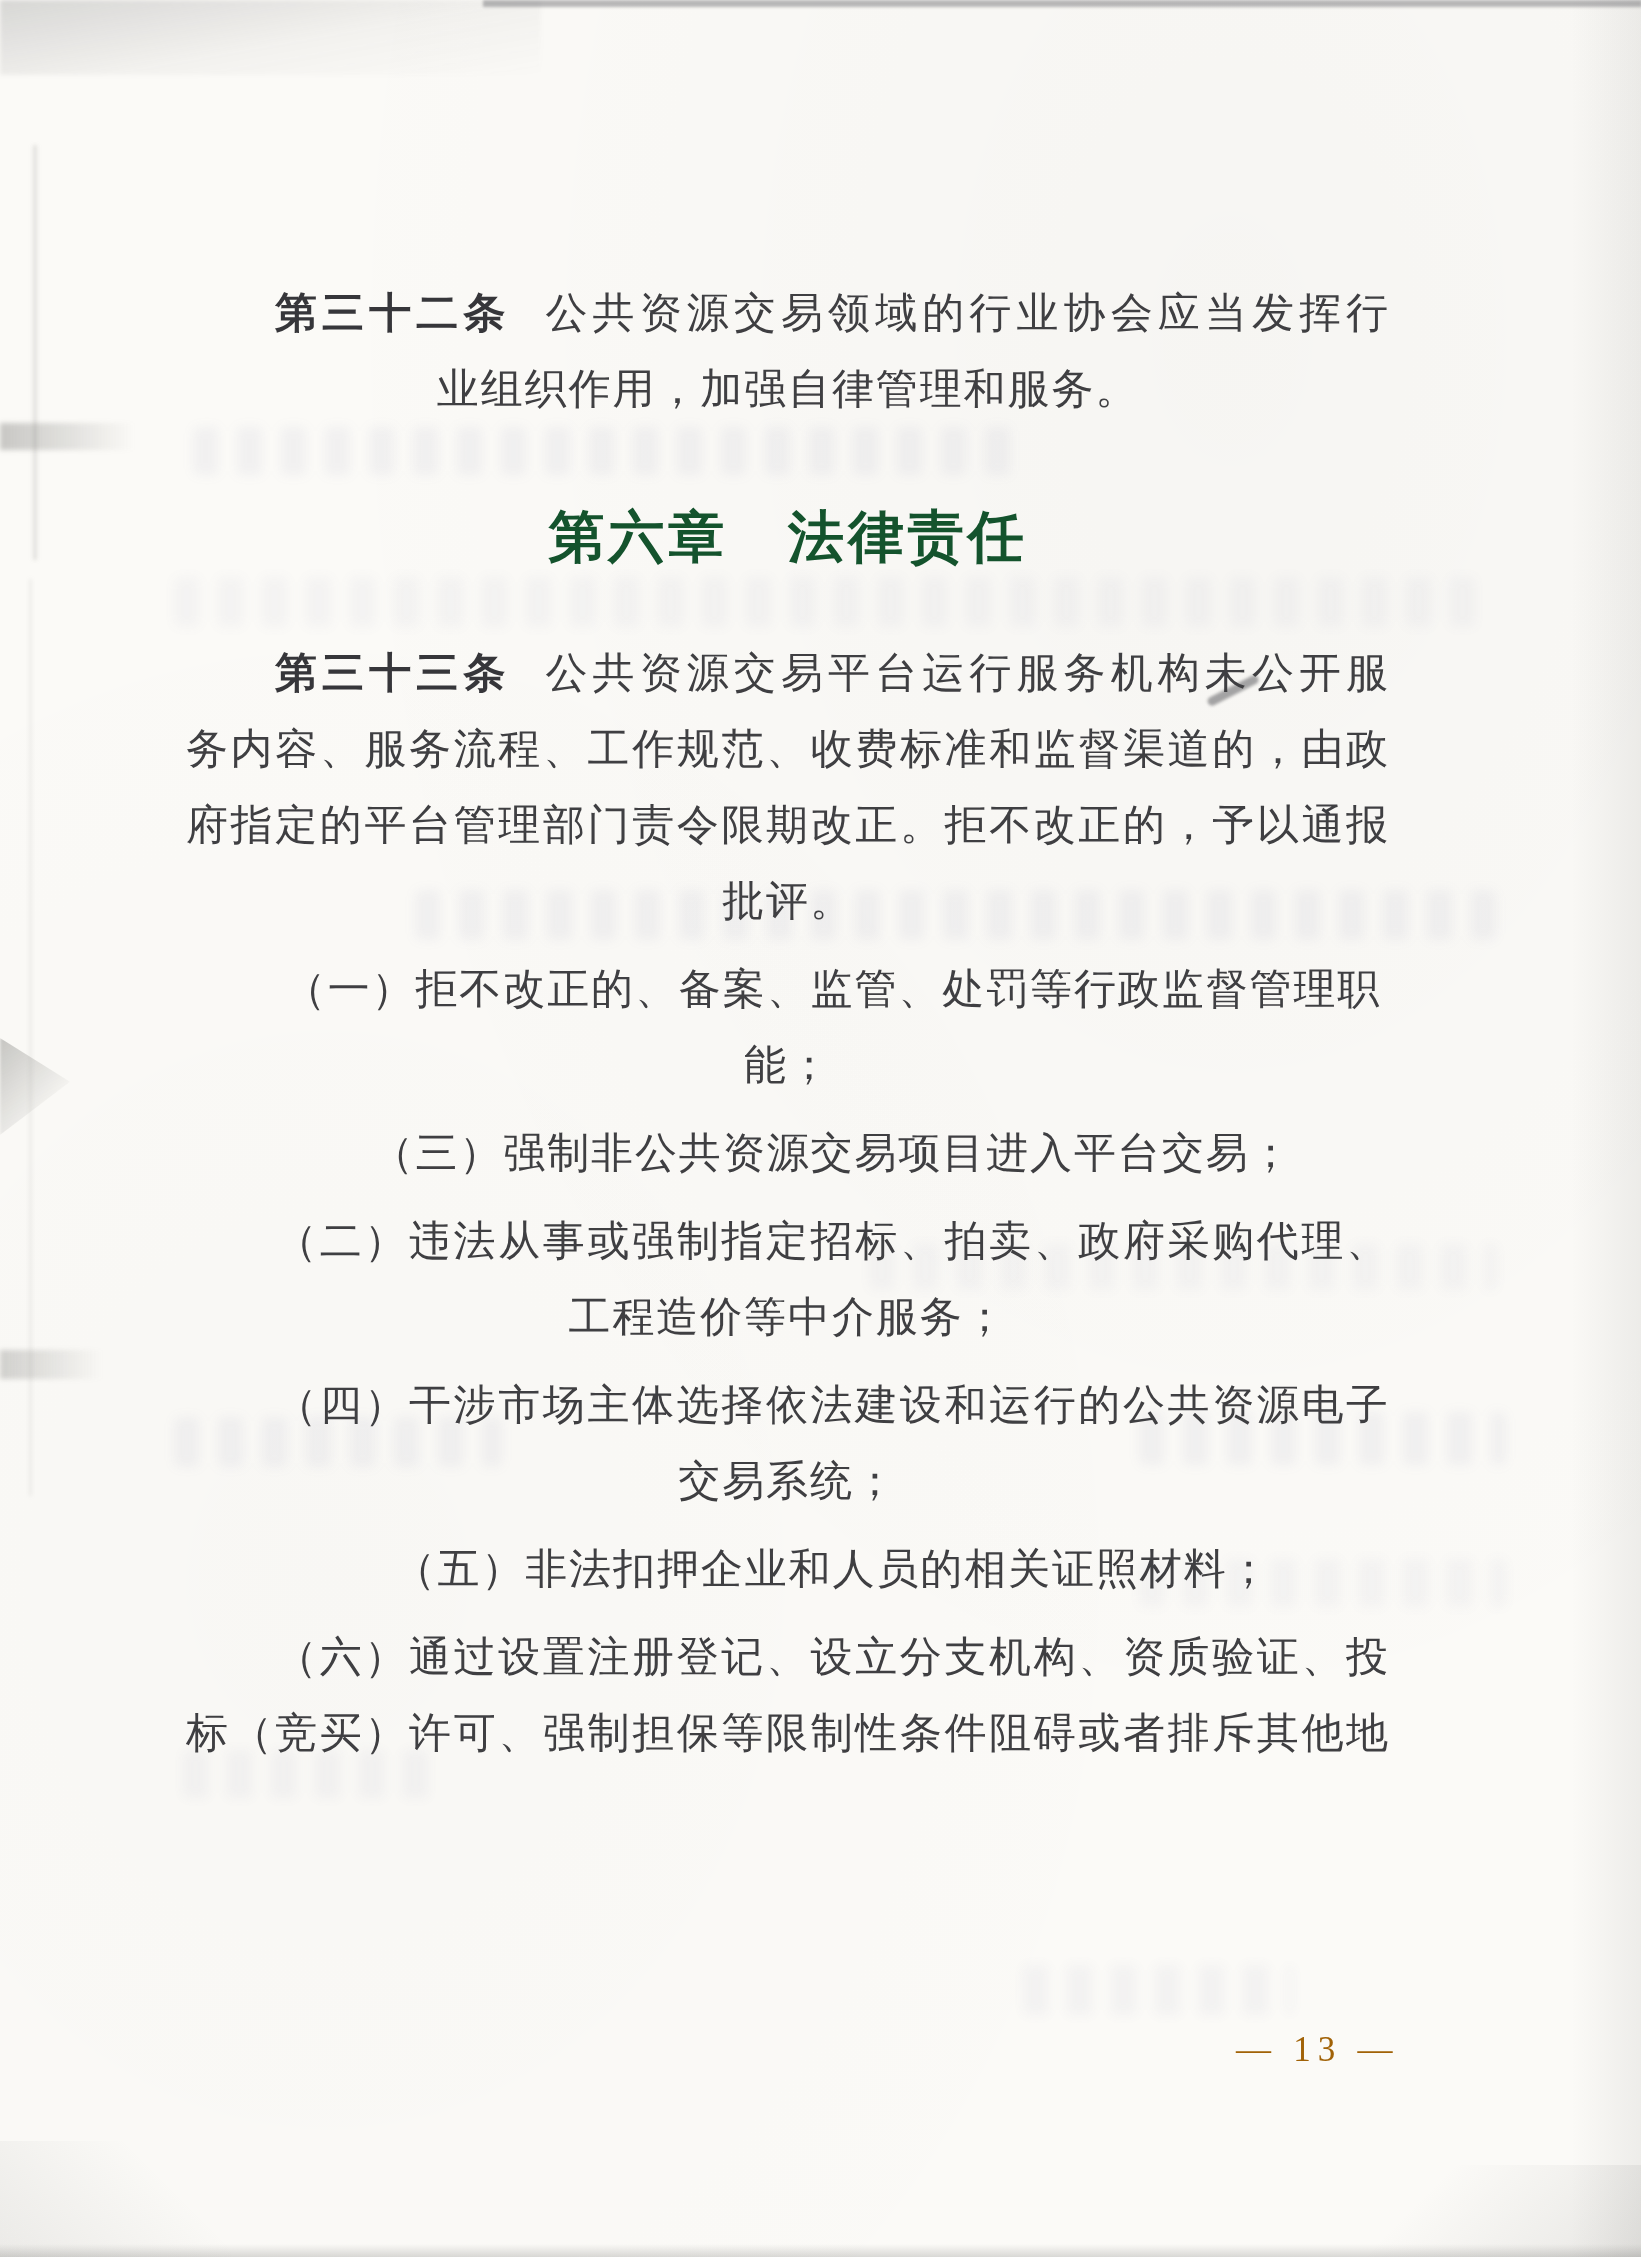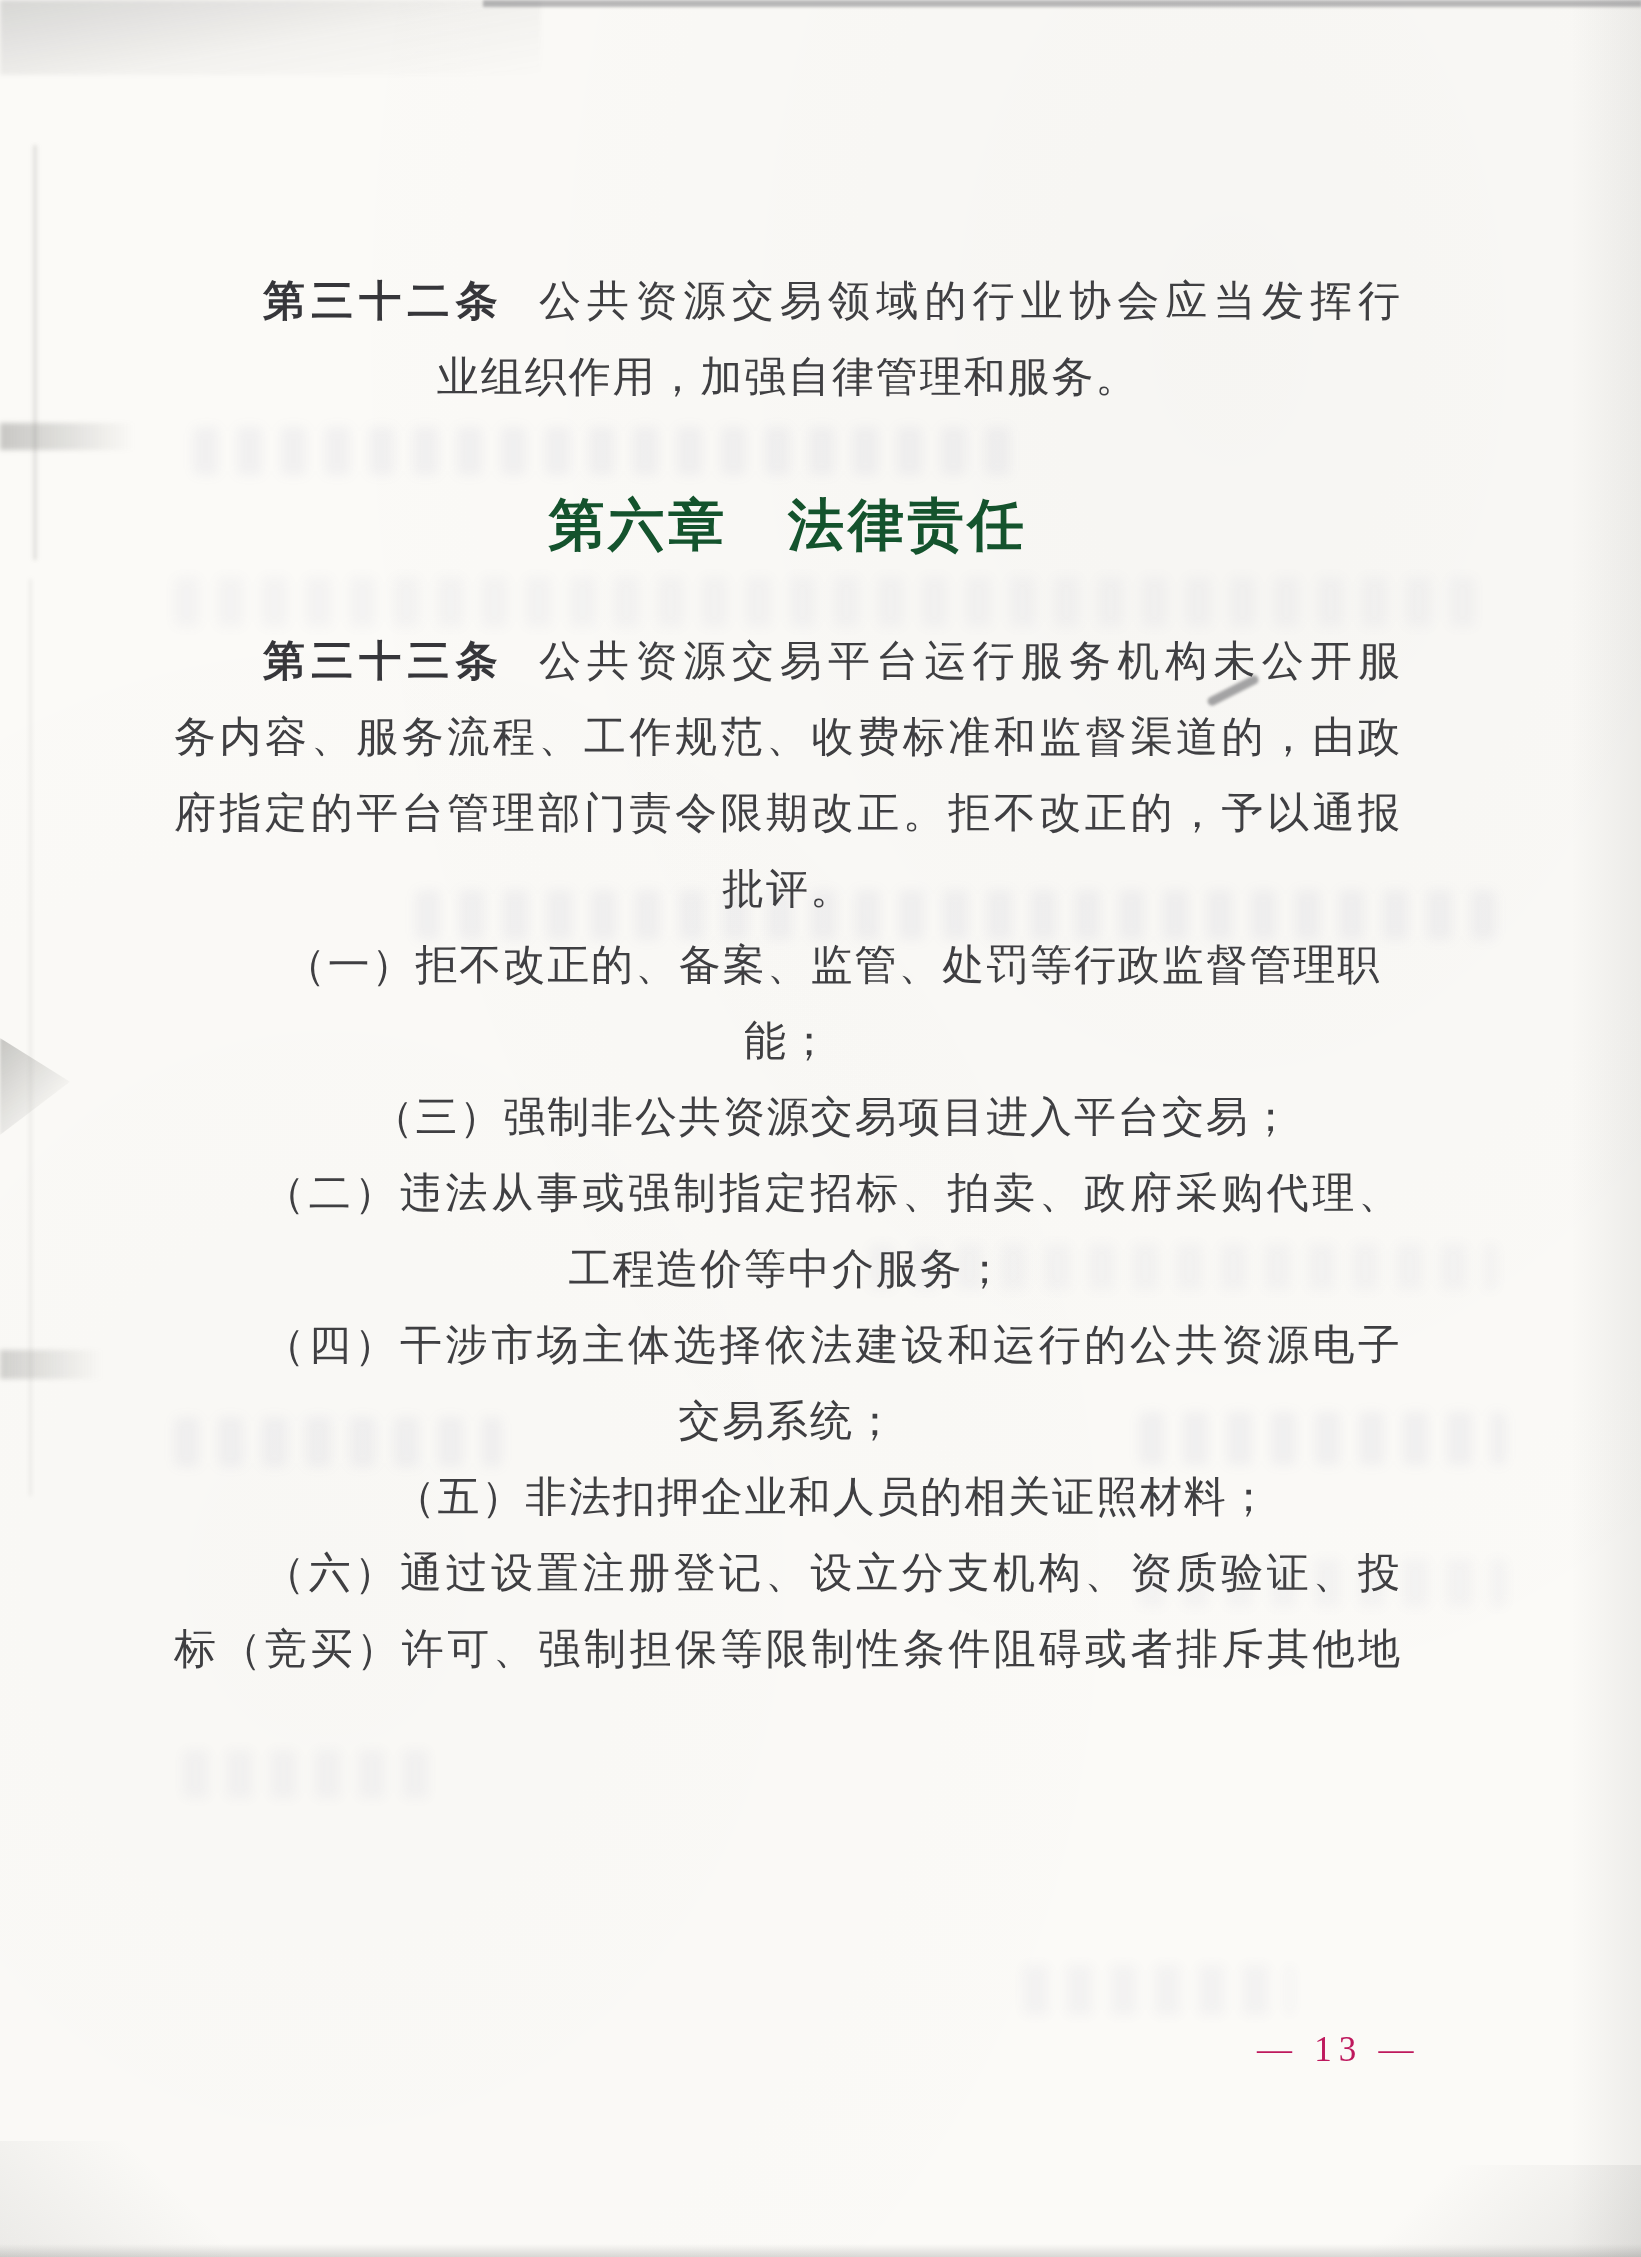--- a/index.html
+++ b/index.html
@@ -51,37 +51,36 @@
             background:repeating-linear-gradient(90deg,
               rgba(128,130,165,0.15) 0 25px, rgba(128,130,165,0) 25px 44px); }
 
   
   .doc {
     position:absolute; left:174px; top:0; width:1228px;
     padding-top:263px;
     color:#3f3f42;
     font-size:42px; line-height:76px; letter-spacing:1.9px;
   }
-  .para { margin:0; }
+  .para { margin:12px; }
   .line { min-height:76px; text-align:center; }
   .line.fill { text-align:justify; text-align-last:justify; }
   .line.indent { text-indent:89px; }
   .lead { font-weight:bold; color:#36363a; margin-right:35px; }
   .chapter-heading {
     text-align:center; text-align-last:center;
     font-family:Liberation Serif, serif;
     font-weight:bold; font-size:56px; line-height:79px;
     color:#14532d; letter-spacing:3.9px;
     margin:71px 0 58px 0;
   }
   .page-number {
     position:absolute; left:1236px; top:2030px;
-    font-size:35px; letter-spacing:6.8px; color:#be185d;
+    font-size:35px; letter-spacing:6.8px; color:#a16207;
     font-family:"Liberation Serif","DejaVu Serif",serif;
-    margin-left:21px;
   }
 </style>
 </head>
 <body>
 
 <div class="artifact edge-right"></div>
 <div class="artifact edge-bottom"></div>
 <div class="artifact corner-topleft"></div>
 <div class="artifact edge-topright"></div>
 <div class="artifact corner-bottomright"></div>

